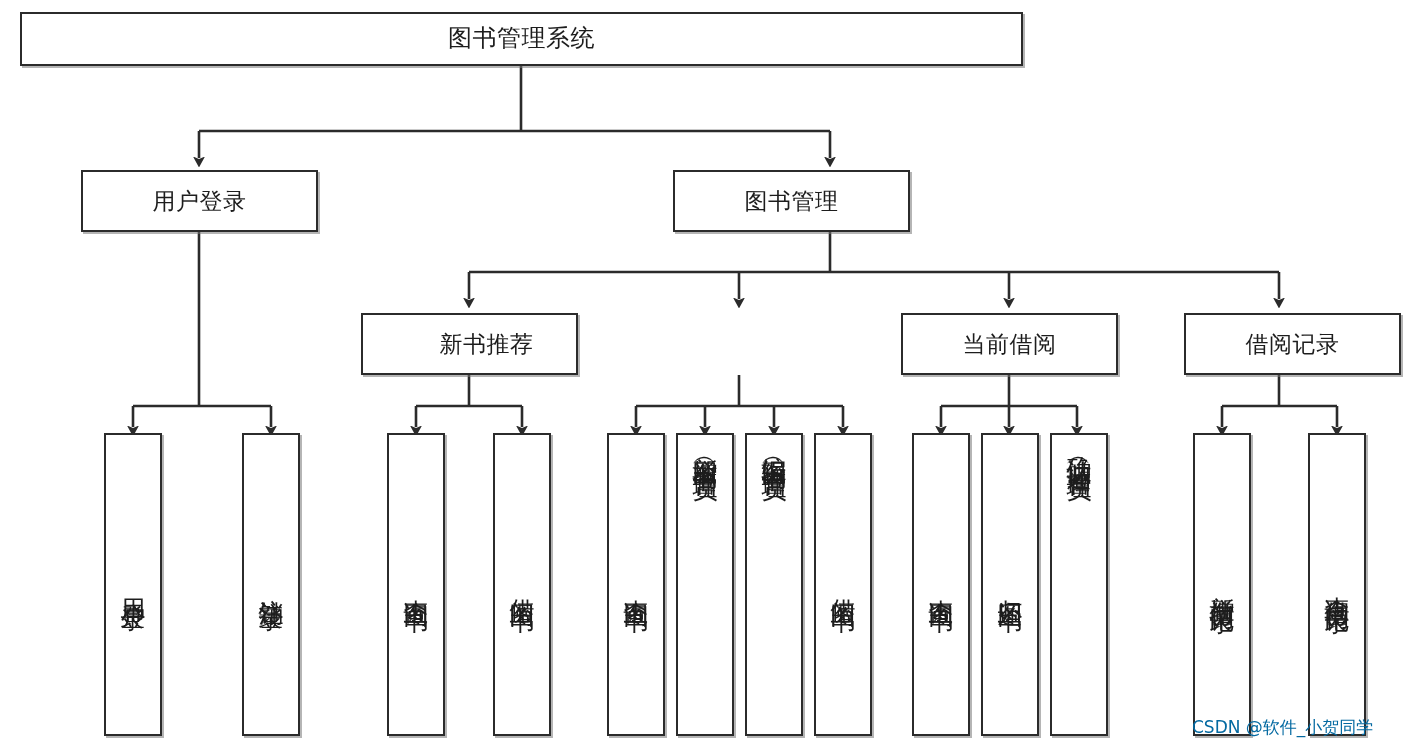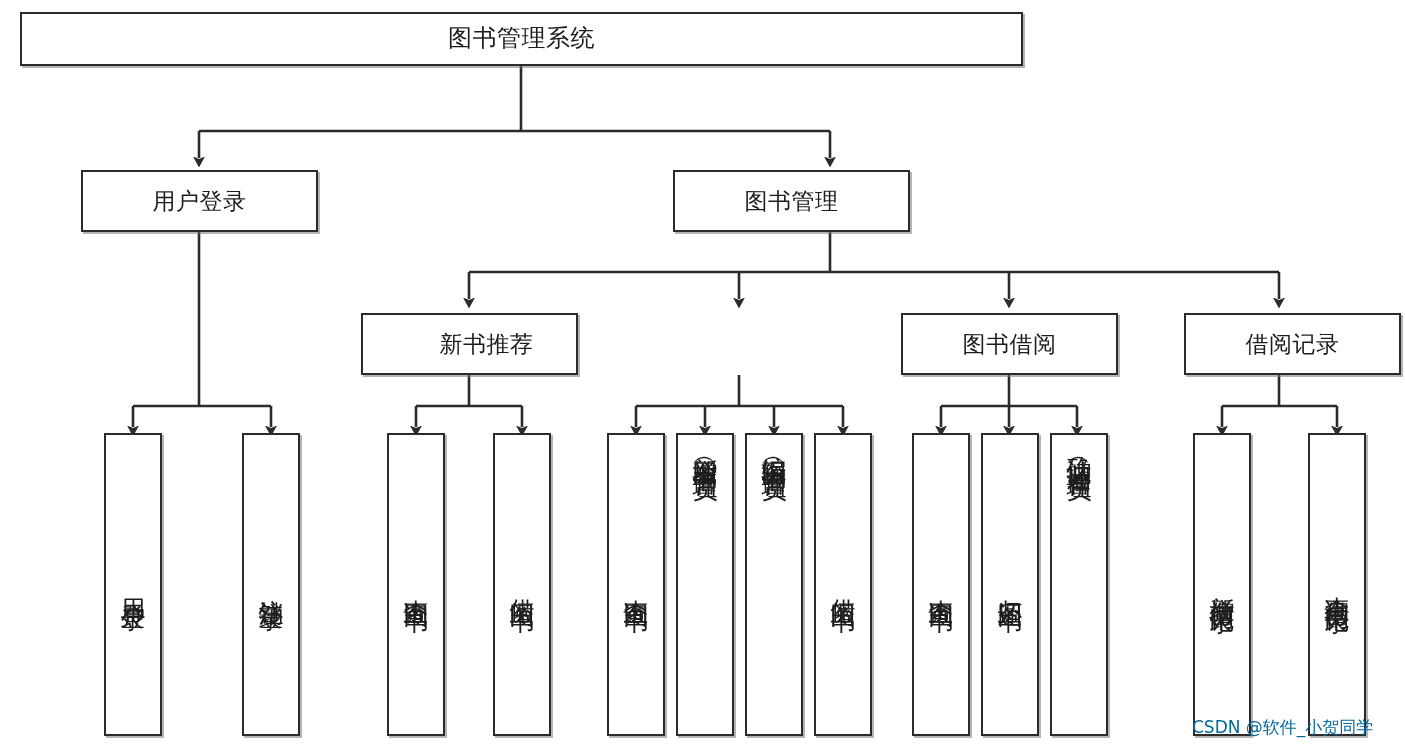--- a/index.html
+++ b/index.html
@@ -143,21 +143,21 @@
     <span class="label">用户登录</span>
   </div>
   <div class="node horiz" style="left:673px; top:170px; width:237px; height:62px;">
     <span class="label">图书管理</span>
   </div>
 
   <div class="node horiz" style="left:361px; top:313px; width:217px; height:62px;padding-left:34px;">
     <span class="label">新书推荐</span>
   </div>
   <div class="node horiz" style="left:901px; top:313px; width:217px; height:62px;">
-    <span class="label">图书借阅</span>
+    <span class="label">当前借阅</span>
   </div>
   <div class="node horiz" style="left:1171px; top:313px; width:217px; height:62px;margin-left:13px;">
     <span class="label">借阅记录</span>
   </div>
 
   <div class="node vert centered" style="left:104px; top:433px; width:58px; height:303px;">
     <span class="label">用户登录</span>
   </div>
   <div class="node vert centered" style="left:242px; top:433px; width:58px; height:303px;">
     <span class="label">注销登录</span>

